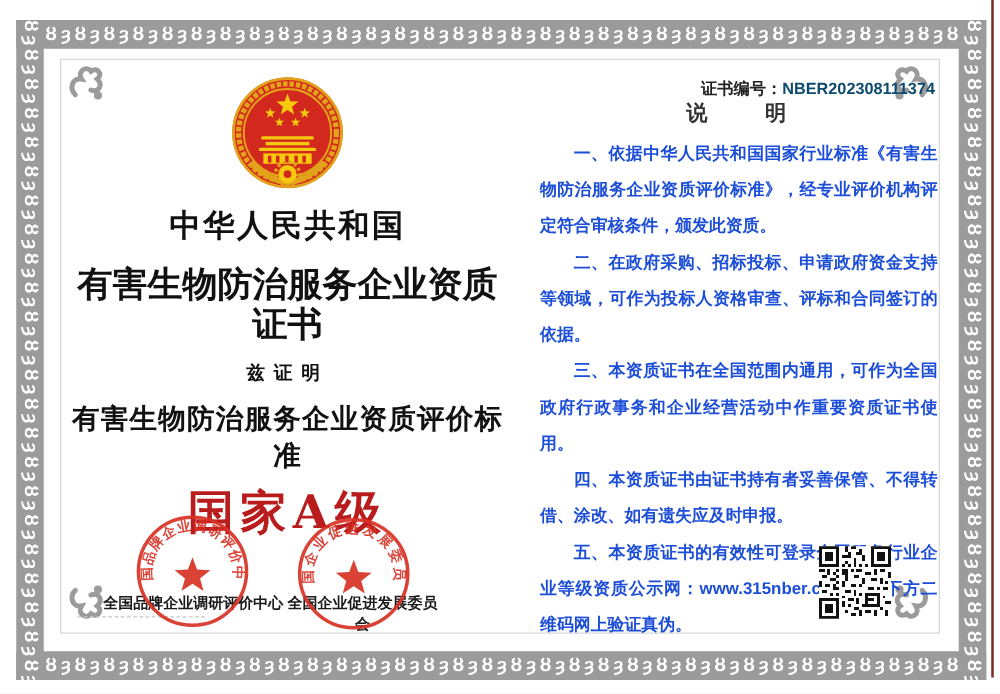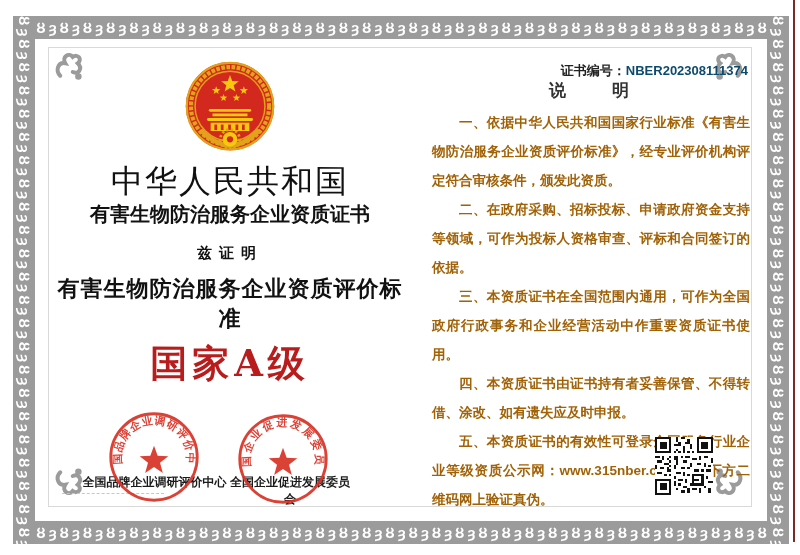--- a/index.html
+++ b/index.html
@@ -23,22 +23,22 @@
   .fl-tr{left:714px;top:52px;transform:scaleX(-1);}
   .fl-bl{left:54px;top:466px;transform:scaleY(-1);}
   .fl-br{left:714px;top:466px;transform:scale(-1,-1);}
 
   
   .edge-line{position:absolute;left:793px;top:0;width:2px;height:542px;background:#7c2a28;}
 
   
   .left-col{position:absolute;left:50px;top:60px;width:360px;text-align:center;color:#111;}
   .emblem{display:block;margin:0 auto;width:92px;height:96px;}
-  .title1{margin-top:11px;font-size:32px;font-weight:normal;letter-spacing:2px;line-height:28px;}
-  .title2{margin-top:3px;font-size:20px;font-weight:bold;letter-spacing:0px;line-height:32px;}
+  .title1{margin-top:11px;font-size:25px;font-weight:bold;letter-spacing:2px;line-height:28px;}
+  .title2{margin-top:17px;font-size:28px;font-weight:bold;letter-spacing:0px;line-height:32px;}
   .certify{margin-top:13px;font-size:15px;font-weight:bold;letter-spacing:7px;line-height:20px;}
   .company{margin-top:11px;font-size:22px;font-weight:bold;letter-spacing:1px;line-height:30px;}
   .grade{margin-top:7px;font-family:"DejaVu Serif","Liberation Serif",serif;
          font-size:37px;font-weight:bold;color:#b91c1c;letter-spacing:5px;line-height:44px;}
   .dates{margin-top:19px;margin-left:30px;text-align:left;font-size:14px;font-weight:bold;line-height:22px;color:#1a1a1a;}
 
   
   .seal{position:absolute;width:94px;height:94px;opacity:.92;}
   .seal-left{left:107px;top:410px;}
   .seal-right{left:236px;top:412px;}
@@ -46,21 +46,21 @@
   .seal-label-left{left:82px;width:145px;}
   .seal-label-right{left:225px;width:130px;}
   .sig-line{position:absolute;left:62px;top:493px;width:102px;border-top:1px dashed #c7c7c7;}
 
   
   .right-col{position:absolute;left:432px;top:62px;width:318px;color:#222;}
   .cert-no{text-align:right;font-size:13px;font-weight:bold;padding-right:2px;}
   .cert-no .no-value{color:#0c4a6e;}
   .notes-title{text-align:center;font-size:17px;font-weight:bold;letter-spacing:4px;line-height:22px;color:#333;}
   .notes{margin-top:6px;}
-  .notes p{margin:0;font-size:13.5px;font-weight:bold;line-height:29px;text-align:justify;text-indent:2em;color:#a16207;}
+  .notes p{margin:0;font-size:13.5px;font-weight:bold;line-height:29px;text-align:justify;text-indent:2em;color:#1d4ed8;}
 
   .qr{position:absolute;left:655px;top:437px;width:58px;height:58px;}
 </style>
 </head>
 <body>
 
 <div class="page">
 
   <div class="band band-top band-fill">ȣȝȣȝȣȝȣȝȣȝȣȝȣȝȣȝȣȝȣȝȣȝȣȝȣȝȣȝȣȝȣȝȣȝȣȝȣȝȣȝȣȝȣȝȣȝȣȝȣȝȣȝȣȝȣȝȣȝȣȝȣȝȣȝȣȝȣȝȣȝȣȝȣȝȣȝȣȝȣȝȣȝȣȝȣȝȣȝȣȝȣȝȣȝȣȝȣȝȣȝȣȝȣȝȣȝȣȝȣȝȣȝȣȝȣȝȣȝȣȝ</div>
   <div class="band band-bottom band-fill">ȣȝȣȝȣȝȣȝȣȝȣȝȣȝȣȝȣȝȣȝȣȝȣȝȣȝȣȝȣȝȣȝȣȝȣȝȣȝȣȝȣȝȣȝȣȝȣȝȣȝȣȝȣȝȣȝȣȝȣȝȣȝȣȝȣȝȣȝȣȝȣȝȣȝȣȝȣȝȣȝȣȝȣȝȣȝȣȝȣȝȣȝȣȝȣȝȣȝȣȝȣȝȣȝȣȝȣȝȣȝȣȝȣȝȣȝȣȝȣȝ</div>

